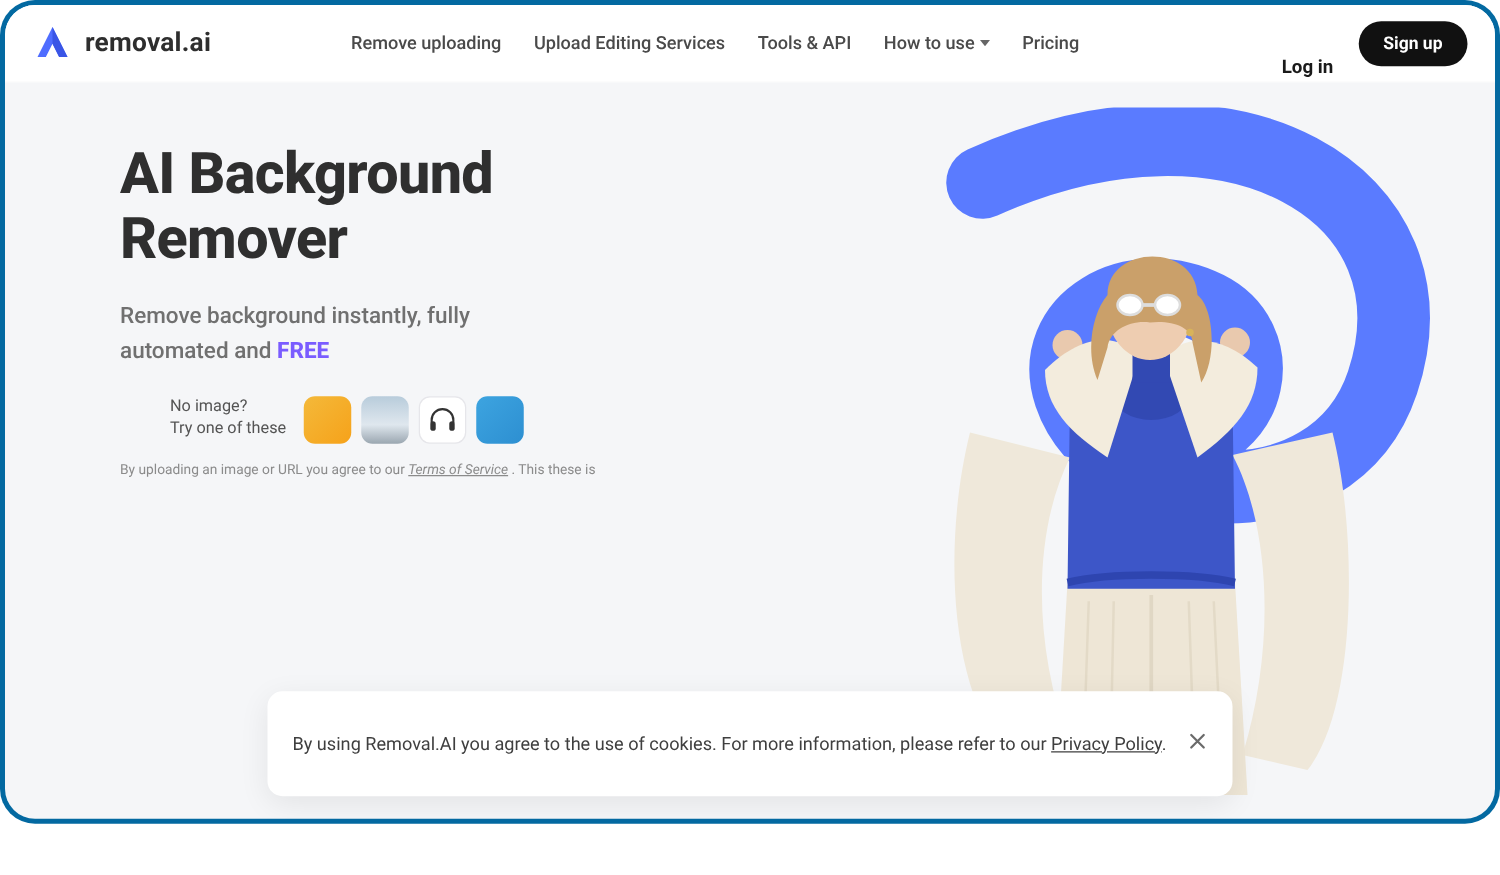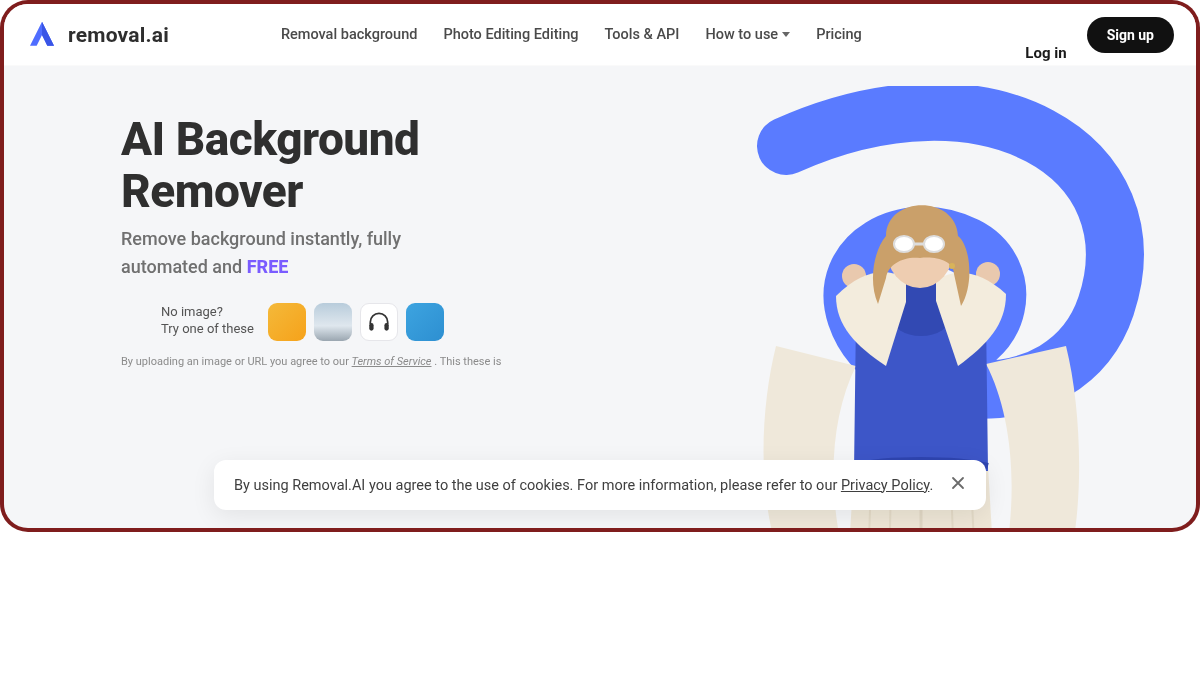--- a/index.html
+++ b/index.html
@@ -1,39 +1,39 @@
 <!DOCTYPE html>
 <html><head>
 <meta charset="utf-8">
 <style>
   * { box-sizing: border-box; margin: 0; padding: 0; }
   html, body { width: 1200px; height: 700px; font-family: -apple-system, BlinkMacSystemFont, "Segoe UI", Roboto, "Helvetica Neue", Arial, sans-serif; }
   .frame {
-    width: 1200px; height: 532px; background:#7f1d1d; border-radius:28px; overflow:hidden; position:relative;
+    width: 1200px; height: 659px; background:#0369a1; border-radius:28px; overflow:hidden; position:relative;
   }
   .inner {
     position:absolute; inset:4px; background:#f5f6f8; border-radius:24px; overflow:hidden;
   }
   
   .nav {
     height:62px; background:#fff; display:flex; align-items:center; padding:0 22px; gap:22px;
     border-bottom:1px solid rgba(0,0,0,0.02);
   }
   .brand { display:flex; align-items:center; gap:10px; margin-right:90px;}
   .brand-name { font-size:21px; font-weight:700; color:#2e2e2e; letter-spacing:.2px;}
   .nav-links { display:flex; align-items:center; gap:26px; }
   .nav-link { font-size:14.5px; color:#4a4a4a; font-weight:500; cursor:pointer; display:flex; align-items:center; gap:4px;}
   .nav-right { margin-left:auto; display:flex; align-items:center; gap:20px;}
   .login { font-size:15px; font-weight:700; color:#1a1a1a; cursor:pointer;margin-top:36px;}
   .signup { background:#111; color:#fff; font-size:14px; font-weight:700; padding:10px 20px; border-radius:22px; cursor:pointer;}
   .chev { width:0;height:0;border-left:4px solid transparent;border-right:4px solid transparent;border-top:5px solid #666; display:inline-block;}
   
-  .hero { position:relative; padding:48px 0 0 117px; height:calc(100% - 62px); }
+  .hero { position:relative; padding:48px 0 0 92px; height:calc(100% - 62px); }
   .h1 { font-size:46px; font-weight:800; color:#2f2f2f; line-height:1.12; letter-spacing:-.5px;}
-  .sub { margin-top:8px; font-size:18px; color:#707070; font-weight:500; max-width:360px; line-height:1.55;}
+  .sub { margin-top:22px; font-size:18px; color:#707070; font-weight:500; max-width:360px; line-height:1.55;}
   .sub .free { color:#7a5cff; font-weight:800;}
   .card {
     margin-top:38px; width:360px; background:#fff; border-radius:22px; padding:40px 30px 44px;
     box-shadow:0 10px 40px rgba(40,50,90,.08), 0 2px 6px rgba(0,0,0,.04);
     display:flex; flex-direction:column; align-items:center;
   }
   .upload-btn {
     background:#5a7bff; color:#fff; font-size:15px; font-weight:700; padding:14px 24px; border-radius:14px;
     display:flex; align-items:center; gap:10px; cursor:pointer;
     box-shadow:0 10px 22px rgba(90,123,255,.45), 0 0 0 0 rgba(90,123,255,.2);
@@ -52,21 +52,21 @@
   .legal .u { text-decoration:underline; cursor:pointer;font-style:italic;}
   
   .hero-img { position:absolute; right:40px; top:20px; width:470px; height:560px; }
   .swirl { position:absolute; inset:0; }
   .person {
     position:absolute; left:50px; top:80px; width:370px; height:470px;
   }
   
   .cookie {
     position:absolute; left:210px; right:210px; bottom:18px; background:#fff; border-radius:12px;
-    box-shadow:0 6px 24px rgba(0,0,0,.08); padding:15px 20px; display:flex; align-items:center; gap:14px;
+    box-shadow:0 6px 24px rgba(0,0,0,.08); padding:32px 20px; display:flex; align-items:center; gap:14px;
     font-size:14.5px; color:#3f3f3f;
   }
   .cookie .pp { text-decoration:underline; cursor:pointer;}
   .cookie .x { margin-left:auto; cursor:pointer; color:#6b6b6b;}
   
   .logo { width:32px; height:32px; }
   
   .hp { width:100%; height:100%; display:flex; align-items:center; justify-content:center;}
   .hp svg { width:26px; height:26px; }
 </style>
@@ -78,22 +78,22 @@
 
   <div class="nav">
     <div class="brand">
       <svg class="logo" viewBox="0 0 48 48">
         <path d="M24 4 L42 40 H32 L24 24 L16 40 H6 Z" fill="#4f6dff"></path>
         <path d="M24 4 L42 40 H32 L24 24 Z" fill="#3a55e6"></path>
       </svg>
       <span class="brand-name">removal.ai</span>
     </div>
     <div class="nav-links">
-      <span class="nav-link">Removal background</span>
-      <span class="nav-link">Photo Editing Editing</span>
+      <span class="nav-link">Remove uploading</span>
+      <span class="nav-link">Upload Editing Services</span>
       <span class="nav-link">Tools &amp; API</span>
       <span class="nav-link">
         <span>How to use</span>
         <span class="chev"></span>
       </span>
       <span class="nav-link">Pricing</span>
     </div>
     <div class="nav-right">
       <span class="login">Log in</span>
       <span class="signup">Sign up</span>

